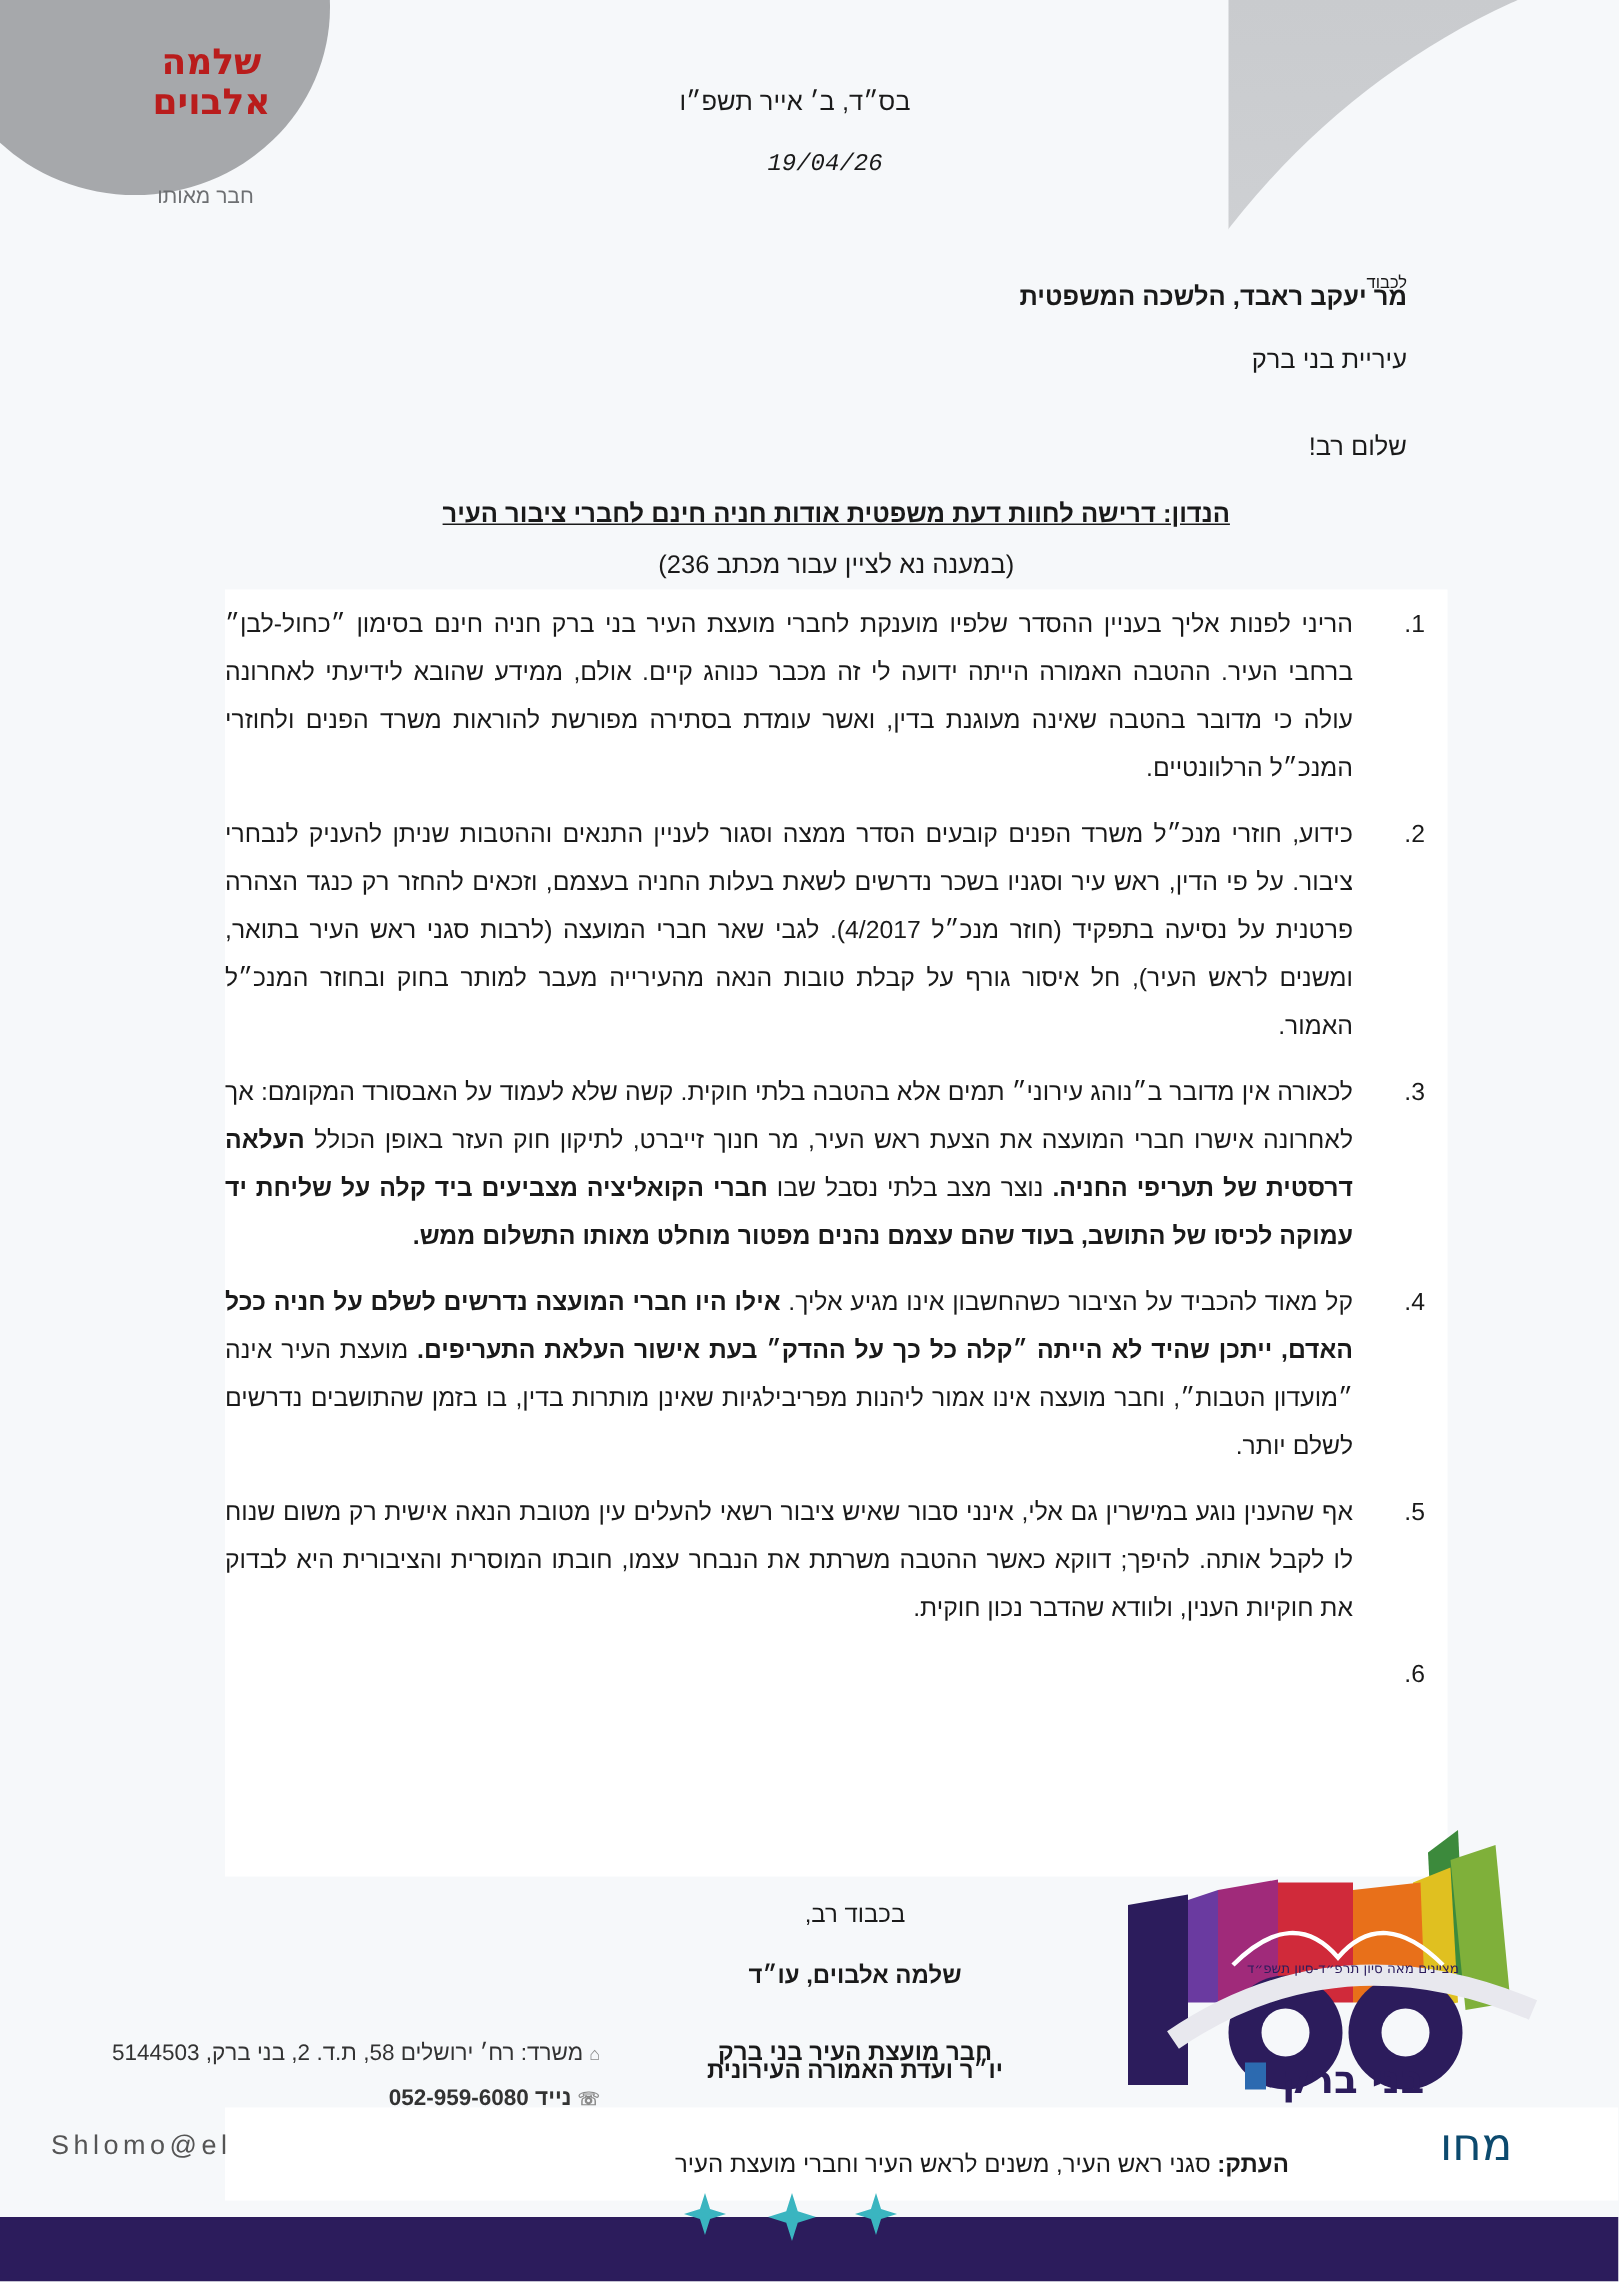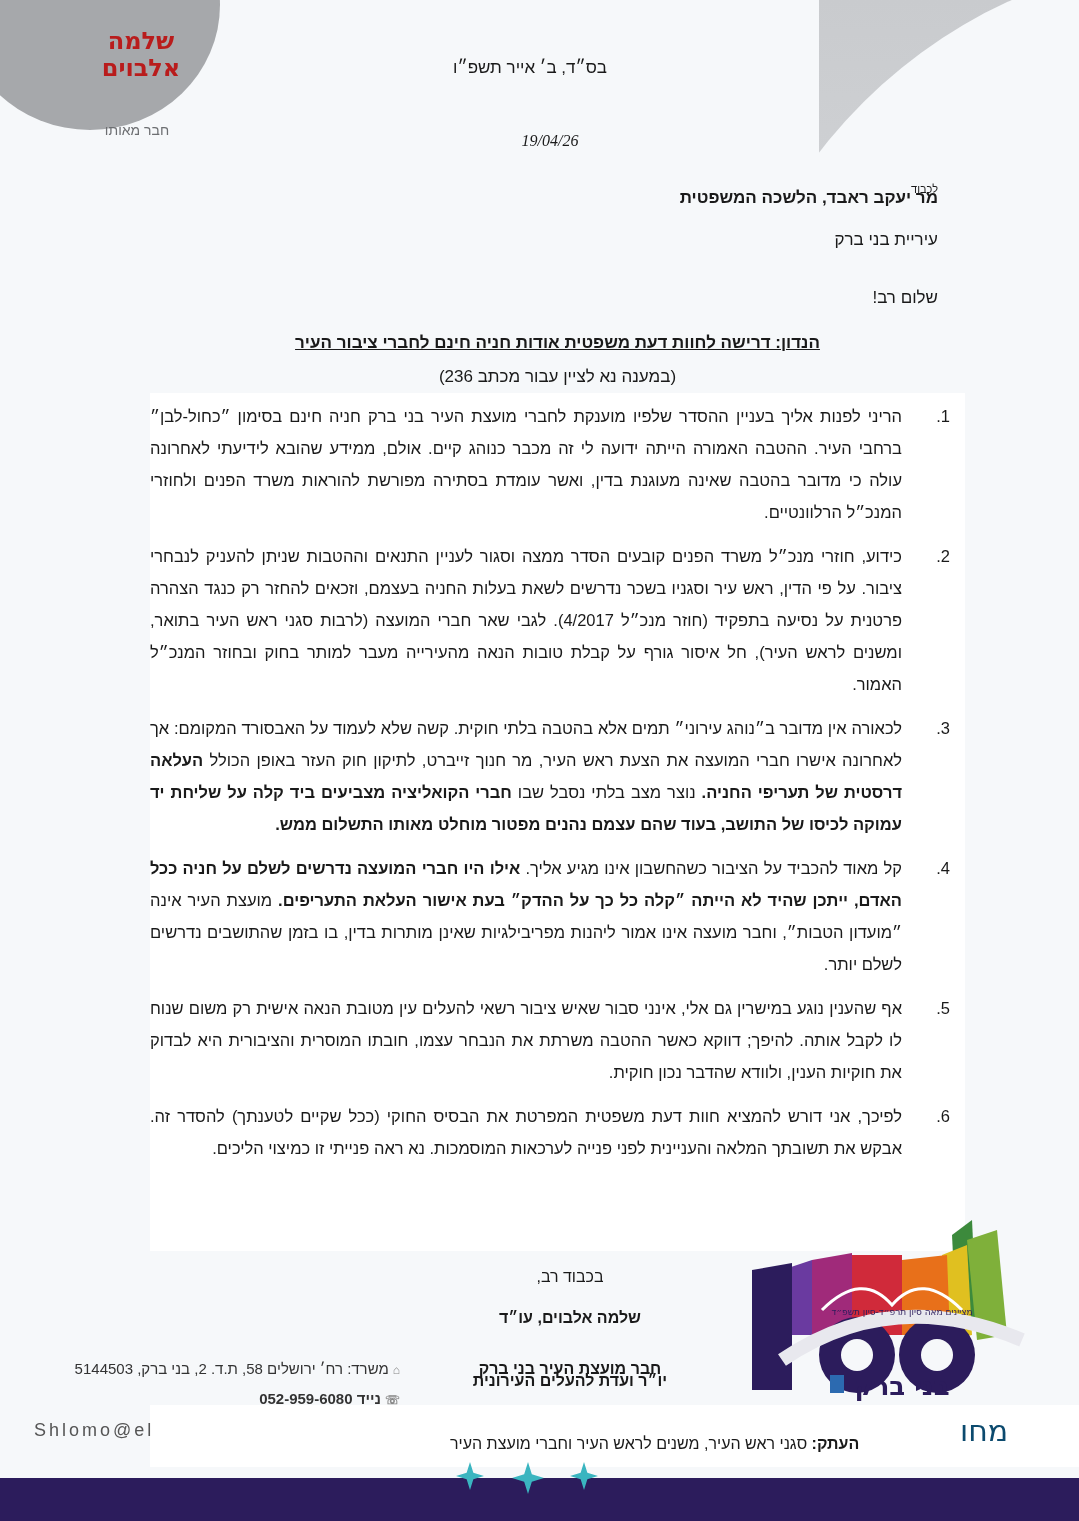--- a/index.html
+++ b/index.html
@@ -47,21 +47,21 @@
       position: absolute; left: 96px; top: 28px; width: 90px; text-align: center;
       color: #b91c1c; font-weight: bold; font-size: 24px; line-height: 27px;
       font-family: "DejaVu Sans", sans-serif;
     }
     .member-tag {
       position: absolute; left: 92px; top: 122px; width: 90px; text-align: center;
       color: #6d6f72; font-size: 14px;
     }
     .abs { position: absolute; direction: rtl; }
     .date-heb { left: 430px; top: 58px; width: 200px; text-align: center; font-size: 17px; }
-    .date-greg { left: 490px; top: 100px; width: 120px; text-align: center; font-size: 16px; font-family: Liberation Serif, serif; font-style: italic; margin-top: 32px; }
+    .date-greg { left: 490px; top: 100px; width: 120px; text-align: center; font-size: 16px; font-family: Liberation Mono, monospace; font-style: italic; }
     .to-line { right: 141px; top: 148px; font-size: 11px; margin-top: 35px; }
     .recipient { right: 141px; top: 188px; font-size: 17px; font-weight: bold; }
     .org { right: 141px; top: 230px; font-size: 17px; }
     .greeting { right: 141px; top: 288px; font-size: 17px; }
     .subject {
       left: 150px; top: 333px; width: 815px; text-align: center; font-size: 17px; font-weight: bold;
     }
     .subject span { text-decoration: underline; }
     .ref { left: 150px; top: 367px; width: 815px; text-align: center; font-size: 17px; }
     .body-list {
@@ -115,27 +115,27 @@
 
 <div class="abs subject"><span>הנדון: דרישה לחוות דעת משפטית אודות חניה חינם לחברי ציבור העיר</span></div>
 <div class="abs ref">(במענה נא לציין עבור מכתב 236)</div>
 
 <ol class="body-list" id="body-list">
     <li><span class="num">1.</span><span>הריני לפנות אליך בעניין ההסדר שלפיו מוענקת לחברי מועצת העיר בני ברק חניה חינם בסימון ״כחול-לבן״ ברחבי העיר. ההטבה האמורה הייתה ידועה לי זה מכבר כנוהג קיים. אולם, ממידע שהובא לידיעתי לאחרונה עולה כי מדובר בהטבה שאינה מעוגנת בדין, ואשר עומדת בסתירה מפורשת להוראות משרד הפנים ולחוזרי המנכ״ל הרלוונטיים.</span></li>
     <li><span class="num">2.</span><span>כידוע, חוזרי מנכ״ל משרד הפנים קובעים הסדר ממצה וסגור לעניין התנאים וההטבות שניתן להעניק לנבחרי ציבור. על פי הדין, ראש עיר וסגניו בשכר נדרשים לשאת בעלות החניה בעצמם, וזכאים להחזר רק כנגד הצהרה פרטנית על נסיעה בתפקיד (חוזר מנכ״ל 4/2017). לגבי שאר חברי המועצה (לרבות סגני ראש העיר בתואר, ומשנים לראש העיר), חל איסור גורף על קבלת טובות הנאה מהעירייה מעבר למותר בחוק ובחוזר המנכ״ל האמור.</span></li>
     <li><span class="num">3.</span><span>לכאורה אין מדובר ב״נוהג עירוני״ תמים אלא בהטבה בלתי חוקית. קשה שלא לעמוד על האבסורד המקומם: אך לאחרונה אישרו חברי המועצה את הצעת ראש העיר, מר חנוך זייברט, לתיקון חוק העזר באופן הכולל </span><b>העלאה דרסטית של תעריפי החניה.</b><span> נוצר מצב בלתי נסבל שבו </span><b>חברי הקואליציה מצביעים ביד קלה על שליחת יד עמוקה לכיסו של התושב, בעוד שהם עצמם נהנים מפטור מוחלט מאותו התשלום ממש.</b></li>
     <li><span class="num">4.</span><span>קל מאוד להכביד על הציבור כשהחשבון אינו מגיע אליך. </span><b>אילו היו חברי המועצה נדרשים לשלם על חניה ככל האדם, ייתכן שהיד לא הייתה ״קלה כל כך על ההדק״ בעת אישור העלאת התעריפים.</b><span> מועצת העיר אינה ״מועדון הטבות״, וחבר מועצה אינו אמור ליהנות מפריבילגיות שאינן מותרות בדין, בו בזמן שהתושבים נדרשים לשלם יותר.</span></li>
     <li><span class="num">5.</span><span>אף שהענין נוגע במישרין גם אלי, אינני סבור שאיש ציבור רשאי להעלים עין מטובת הנאה אישית רק משום שנוח לו לקבל אותה. להיפך; דווקא כאשר ההטבה משרתת את הנבחר עצמו, חובתו המוסרית והציבורית היא לבדוק את חוקיות הענין, ולוודא שהדבר נכון חוקית.</span></li>
-    <li><span class="num">6.</span><span>לפיכך, אני דורש להמציא חוות דעת משפטית המפרטת את הבסיס החוקי (ככל שקיים לטענתך) להסדר זה. אבקש את תשובתך המלאה והעניינית לפני פנייה לערכאות המוסמכות. נא ראה פנייתי זו כמיצוי הליכים.</span></li>
+    <li><span class="num">6.</span></li>
   </ol>
 
 <div class="abs closing">בכבוד רב,</div>
 <div class="abs sig-name">שלמה אלבוים, עו״ד</div>
 <div class="abs sig-role">חבר מועצת העיר בני ברק</div>
-<div class="abs sig-role2">יו״ר ועדת להעלים העירונית</div>
+<div class="abs sig-role2">יו״ר ועדת האמורה העירונית</div>
 
 <div class="abs office-line">
   <span class="icon-small">⌂</span><span>משרד: רח׳ ירושלים 58, ת.ד. 2, בני ברק, 5144503</span>
 </div>
 <div class="abs phone-line">
   <span class="icon-small">☏</span><span>נייד 052-959-6080</span>
 </div>
 <div class="abs email">Shlomo@el</div>
 
 <div class="abs cut-text">מחו</div>

